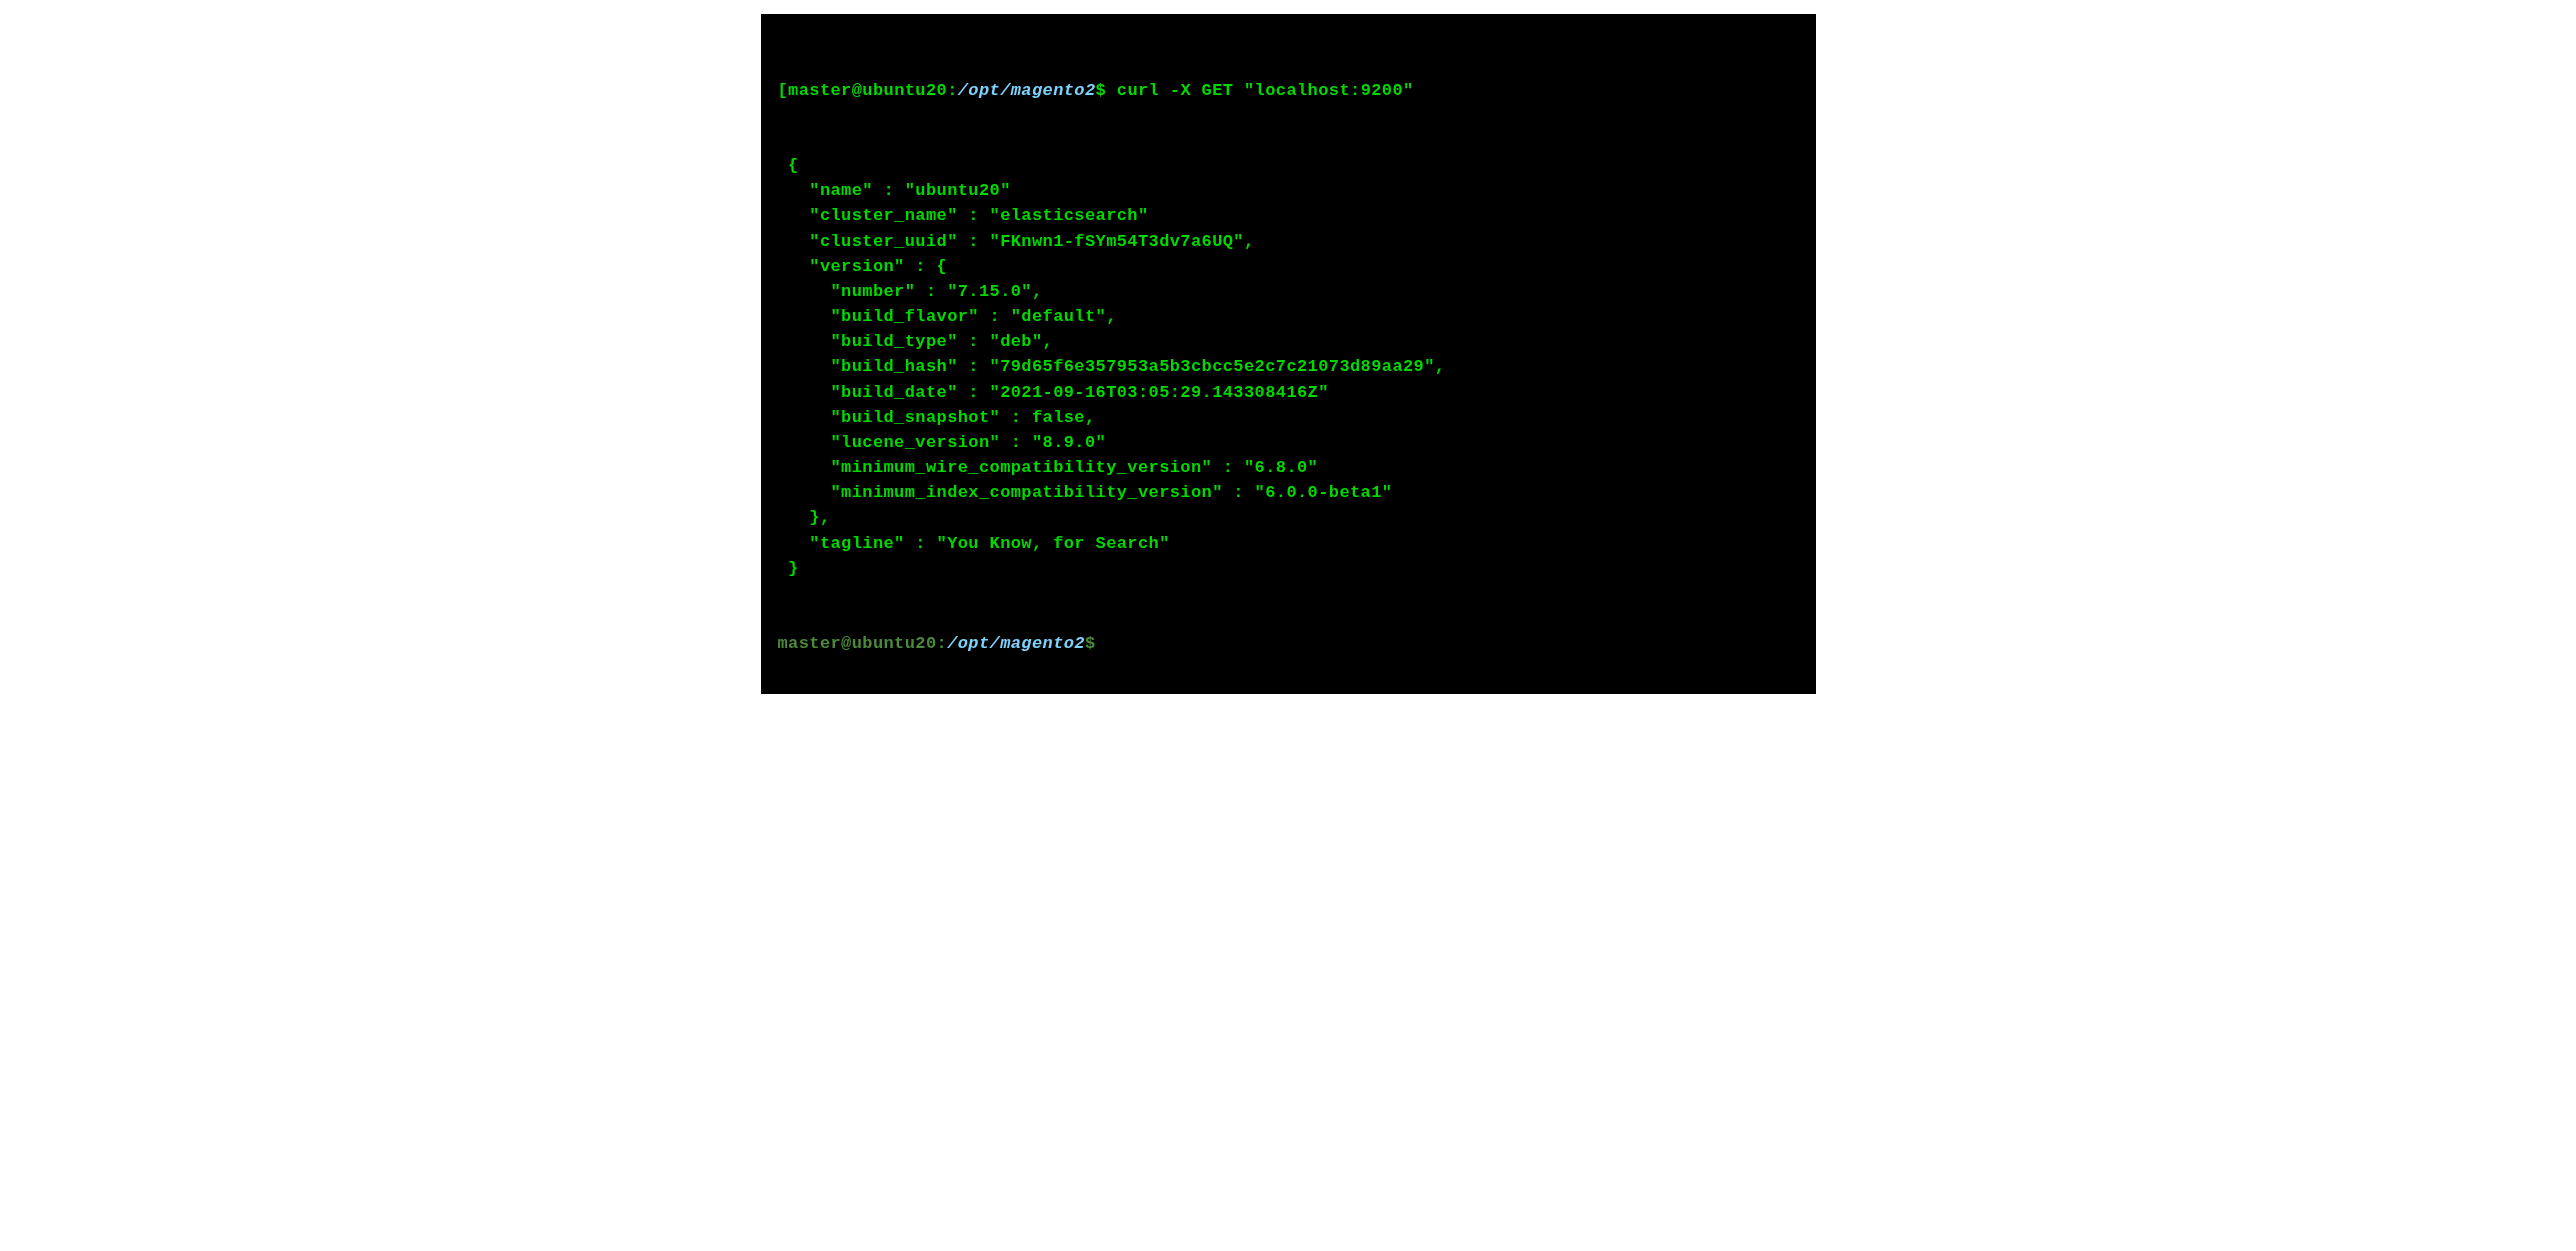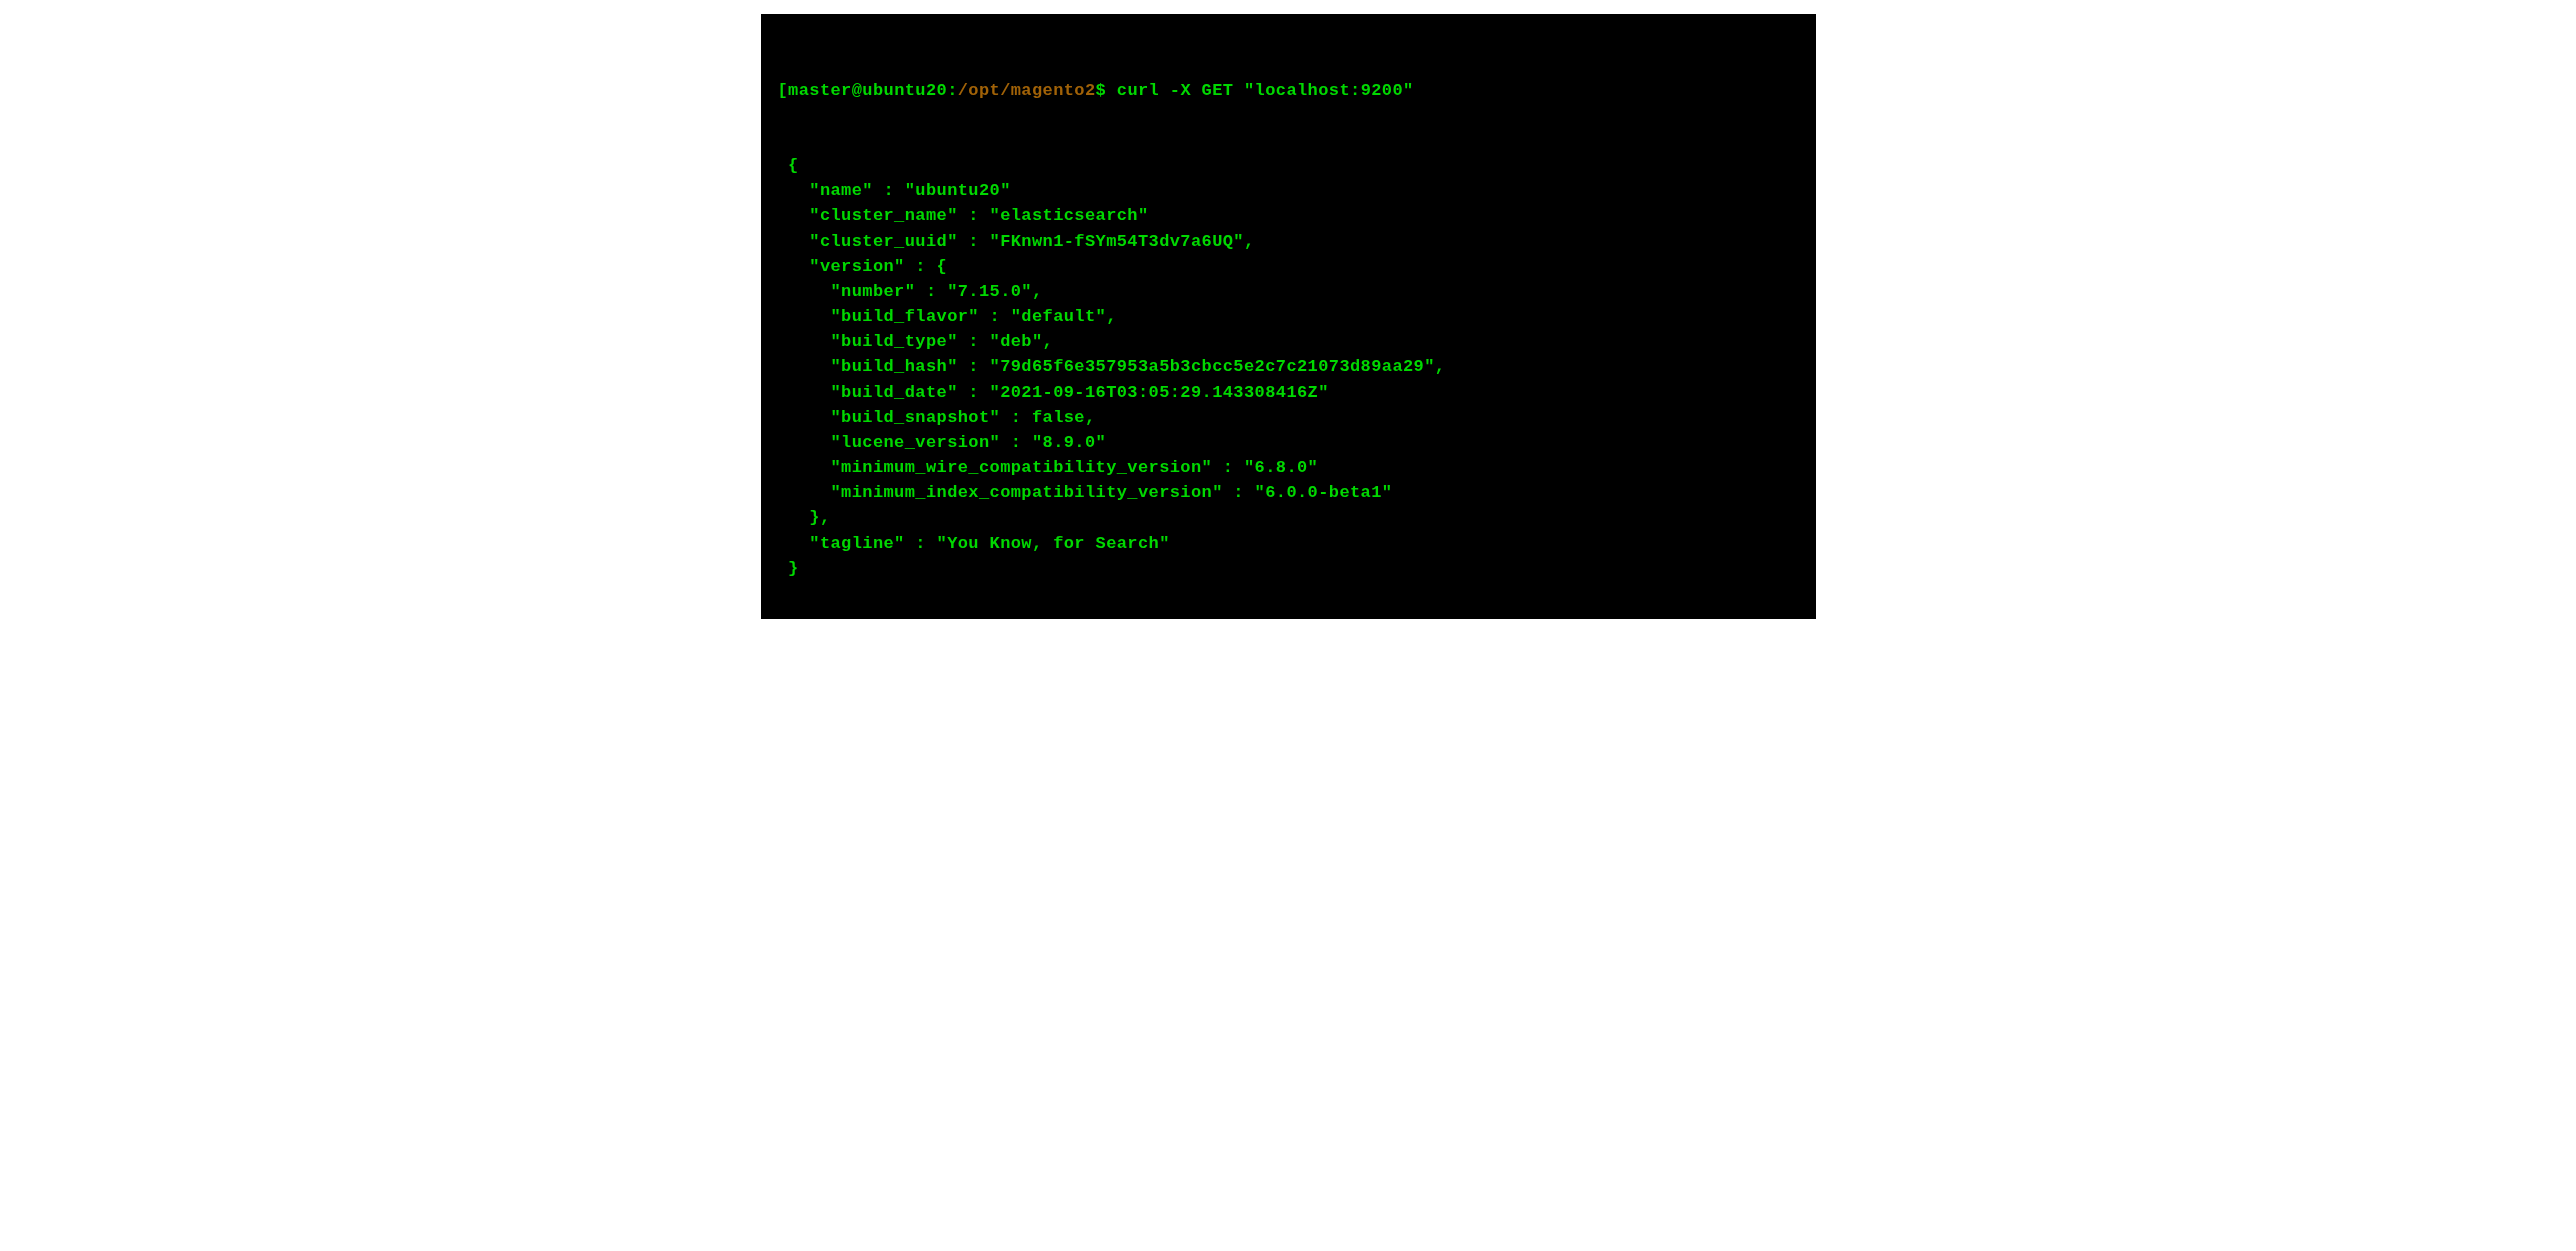--- a/index.html
+++ b/index.html
@@ -19,27 +19,28 @@
       font-family: "Menlo", "Consolas", "Courier New", monospace;
       font-size: 17px;
       line-height: 1.48;
       font-weight: bold;
       letter-spacing: 0.4px;
       white-space: pre;
     }
     .prompt-bracket { color: #00d800; }
     .prompt-user { color: #00d800; }
     .prompt-colon { color: #00d800; }
-    .prompt-path { color: #a16207; }
+    .prompt-path { color: #7dd3fc; font-style: italic; }
     .prompt-dollar { color: #00d800; }
     .cmd { color: #00d800; }
     .output { color: #00d800; }
     .prompt-user-dim { color: #4a8a3a; }
     .prompt-dollar-dim { color: #4a8a3a; }
   </style>
 </head>
 <body>
 
 <div class="terminal">
   <div><span class="prompt-bracket">[</span><span class="prompt-user">master@ubuntu20</span><span class="prompt-colon">:</span><span class="prompt-path">/opt/magento2</span><span class="prompt-dollar">$</span><span class="cmd"> curl -X GET "localhost:9200"</span></div>
   <div id="output-container"><div class="output"> {</div><div class="output">   "name" : "ubuntu20"</div><div class="output">   "cluster_name" : "elasticsearch"</div><div class="output">   "cluster_uuid" : "FKnwn1-fSYm54T3dv7a6UQ",</div><div class="output">   "version" : {</div><div class="output">     "number" : "7.15.0",</div><div class="output">     "build_flavor" : "default",</div><div class="output">     "build_type" : "deb",</div><div class="output">     "build_hash" : "79d65f6e357953a5b3cbcc5e2c7c21073d89aa29",</div><div class="output">     "build_date" : "2021-09-16T03:05:29.143308416Z"</div><div class="output">     "build_snapshot" : false,</div><div class="output">     "lucene_version" : "8.9.0"</div><div class="output">     "minimum_wire_compatibility_version" : "6.8.0"</div><div class="output">     "minimum_index_compatibility_version" : "6.0.0-beta1"</div><div class="output">   },</div><div class="output">   "tagline" : "You Know, for Search"</div><div class="output"> }</div></div>
+  <div><span class="prompt-user-dim">master@ubuntu20</span><span class="prompt-user-dim">:</span><span class="prompt-path">/opt/magento2</span><span class="prompt-dollar-dim">$</span></div>
 </div>
 
 
 </body></html>

